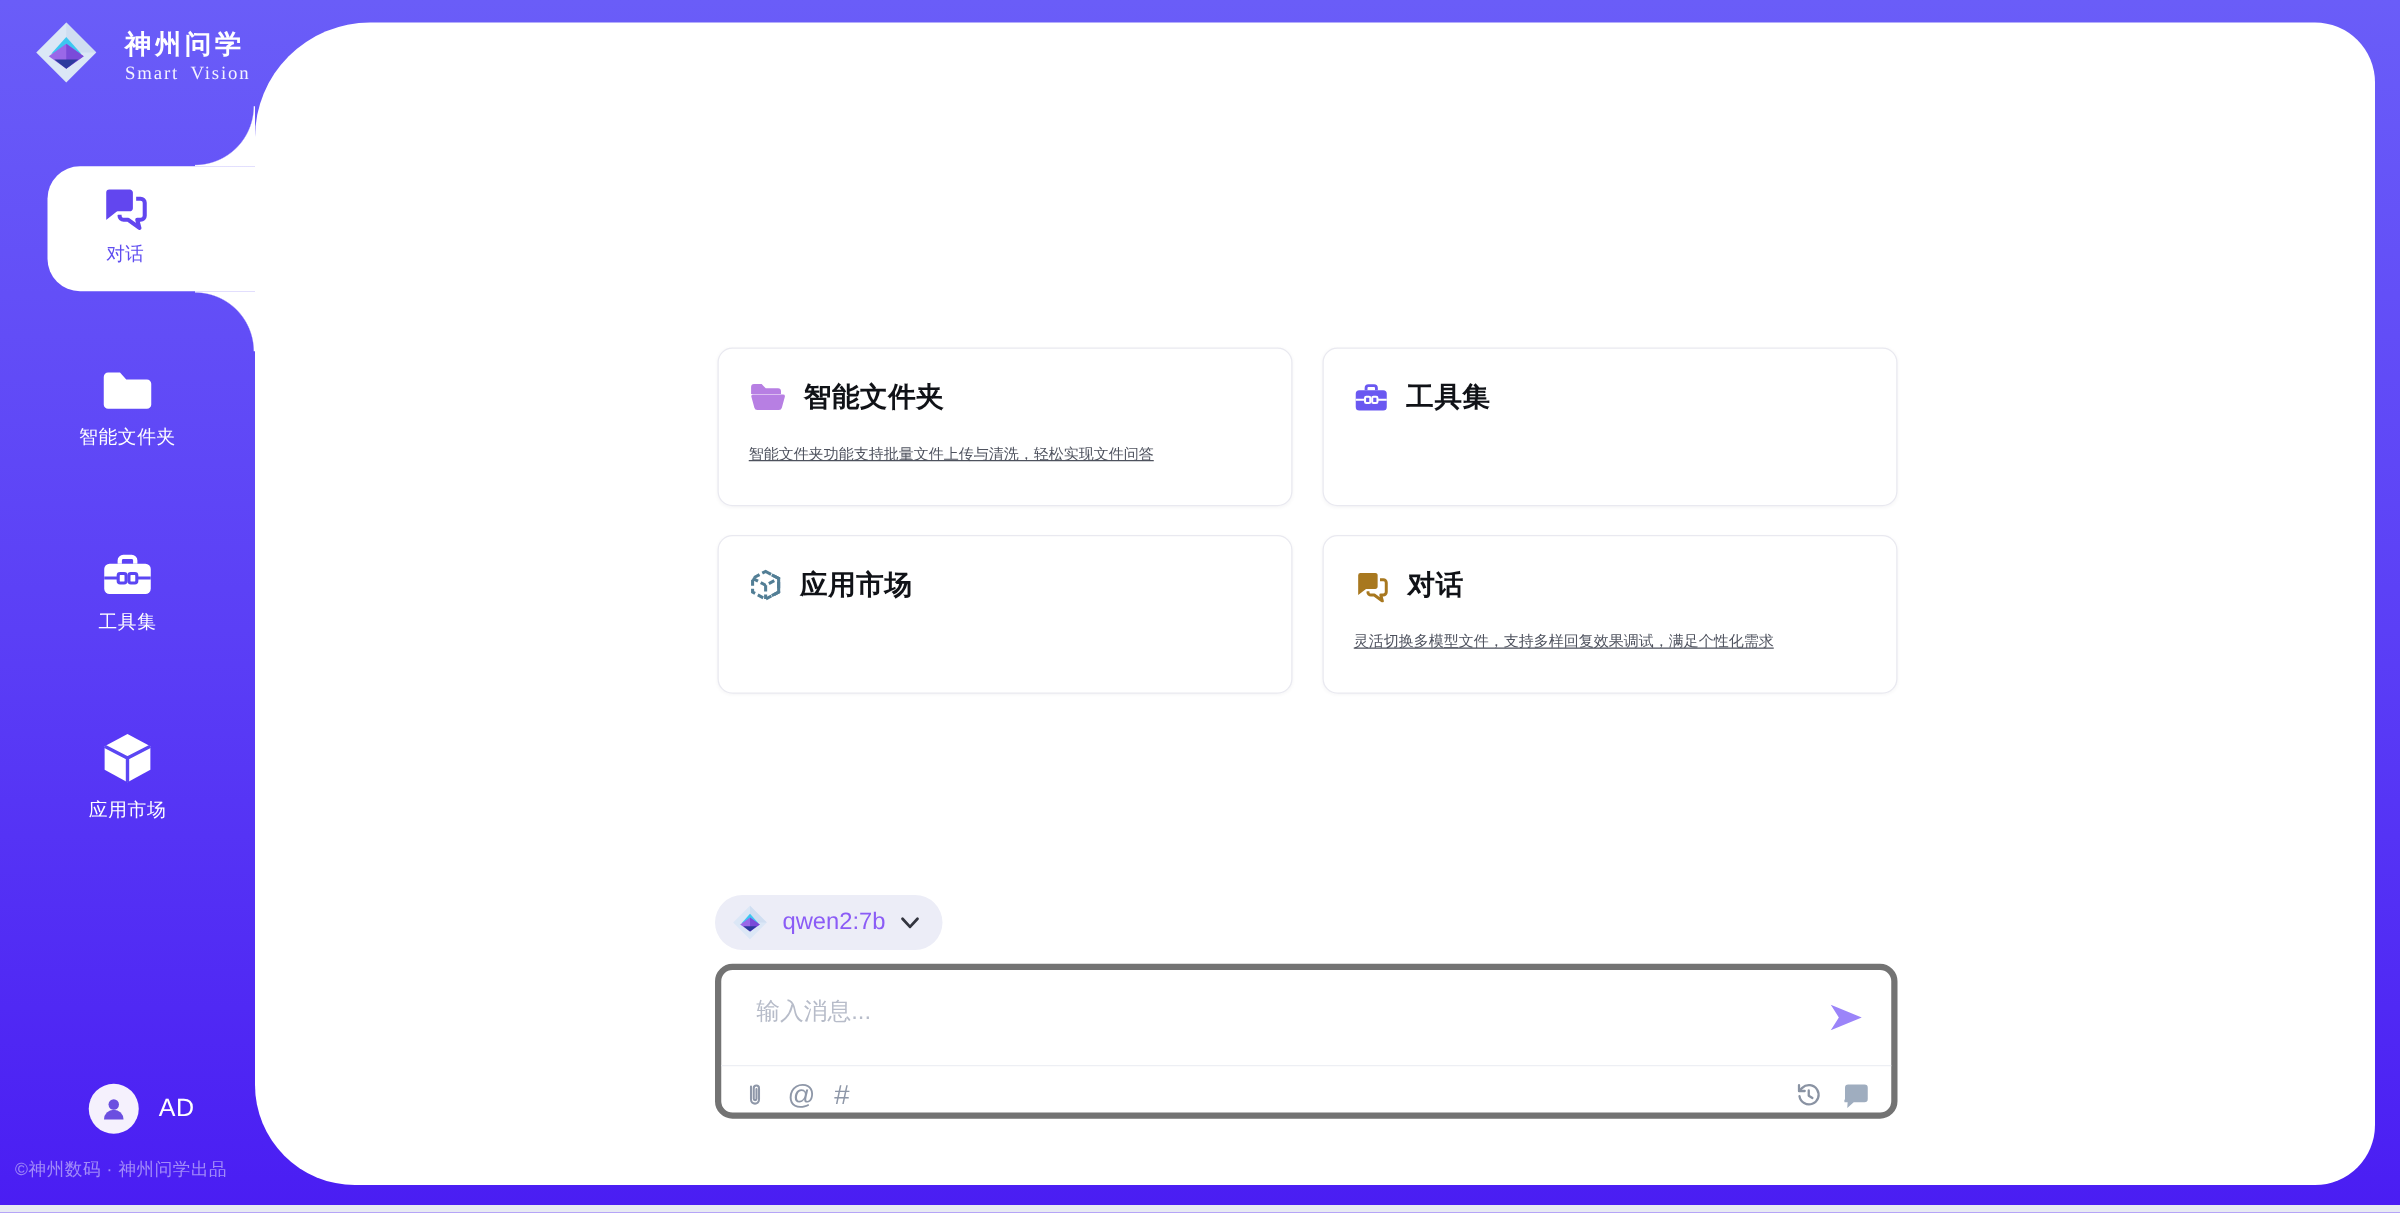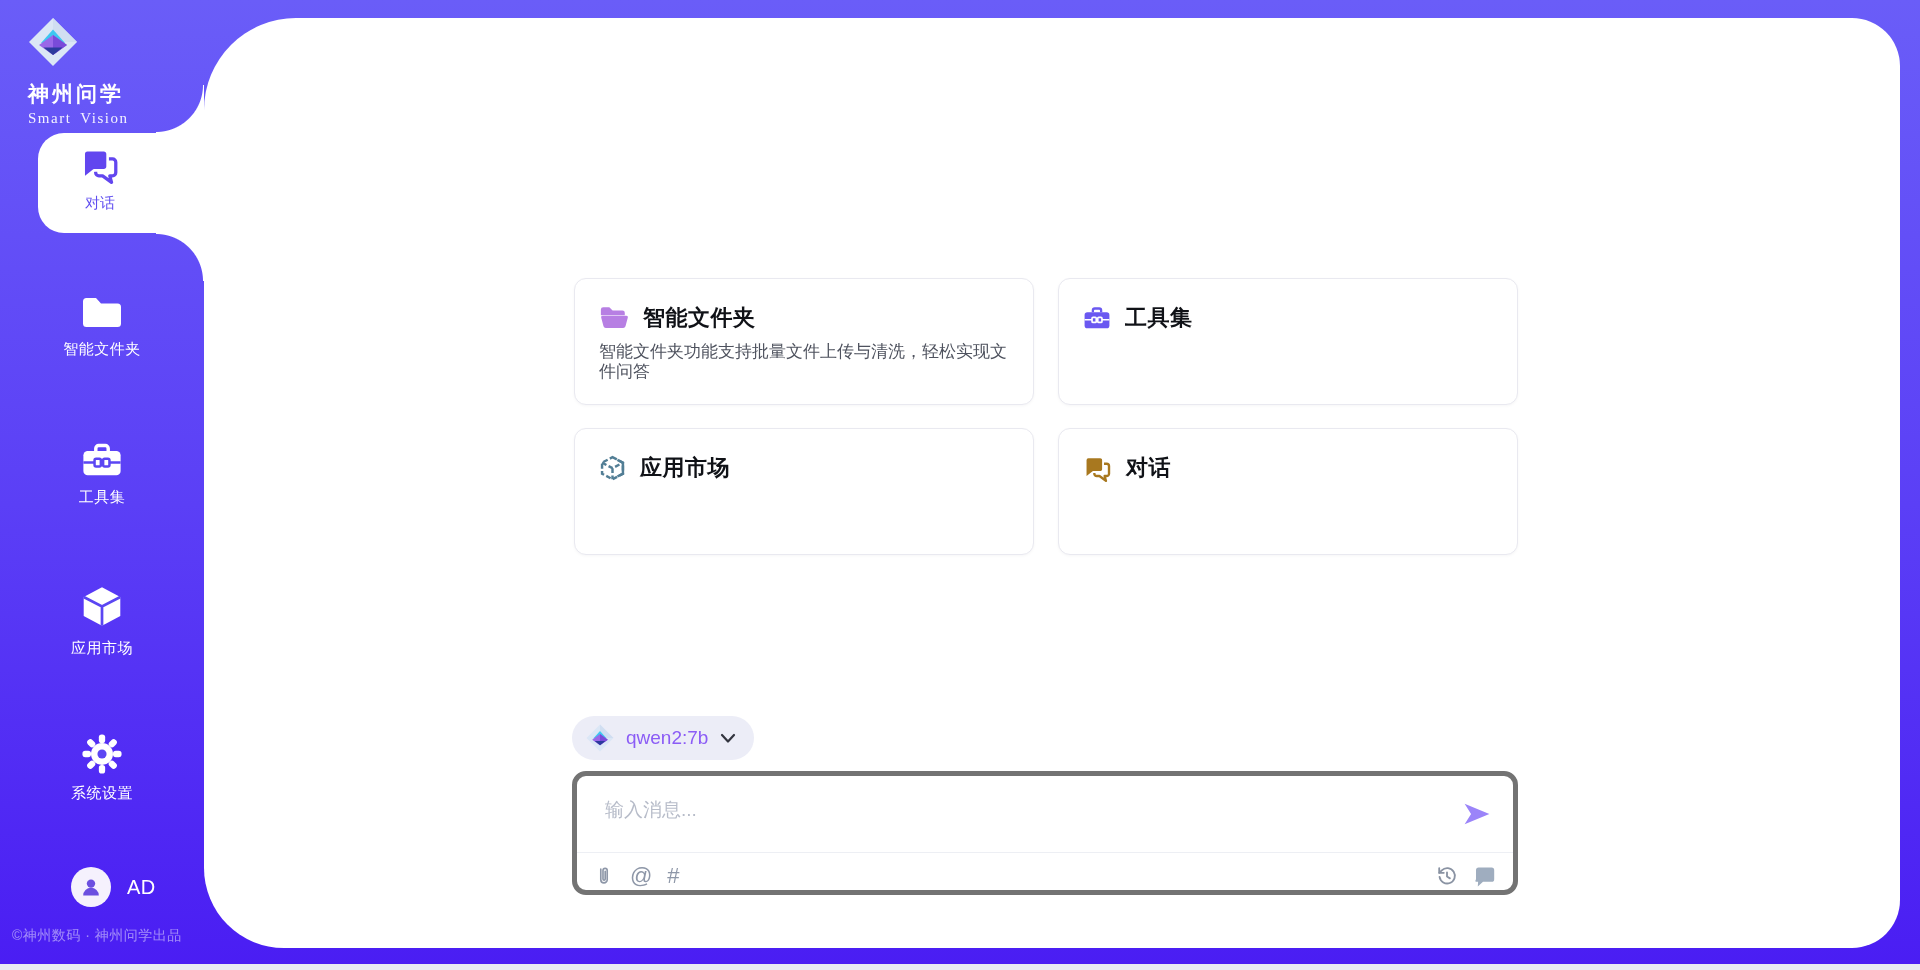--- a/index.html
+++ b/index.html
@@ -12,21 +12,21 @@
   .stage { position:absolute; inset:0; }
 
   
   .panel {
     position:absolute; left:204px; top:18px; width:1696px; height:930px;
     background:#ffffff; border-radius: 92px 48px 48px 80px;
   }
 
   
   .sidebar { position:absolute; left:0; top:0; width:204px; height:100%; }
-  .brand { position:absolute; left:28px; top:16px; display:flex; align-items:flex-start; gap:12px;flex-direction:column; }
+  .brand { position:absolute; left:28px; top:16px; display:flex; align-items:flex-end; gap:22px; }
   .brand-name { color:#fff; font-size:21px; font-weight:bold; letter-spacing:3px; white-space:nowrap; }
   .brand-sub { color:rgba(255,255,255,.92); font-size:15px; letter-spacing:1.5px; word-spacing:4px; margin-top:2px;font-family:Liberation Serif, serif; }
 
   .diamond { display:block; }
 
   
   .tab-active {
     position:absolute; left:38px; top:133px; width:166px; height:100px;
     background:#fff; border-radius:26px 0 0 26px; cursor:pointer;
   }
@@ -61,21 +61,21 @@
     display:grid; grid-template-columns:460px 460px; grid-template-rows:127px 127px;
     column-gap:24px; row-gap:23px;
   }
   .card {
     background:#fff; border:1px solid var(--border); border-radius:12px;
     padding:24px 24px 0 24px; cursor:pointer;
     box-shadow:0 1px 3px rgba(20,24,50,.04);
   }
   .card-head { display:flex; align-items:center; gap:14px; }
   .card-title { font-size:22px; font-weight:bold; color:var(--title); letter-spacing:.5px; }
-  .card-desc { margin-top:9px; font-size:17px; line-height:20px; color:var(--desc); }
+  .card-desc { margin-top:9px; font-size:12px; line-height:42px; color:var(--desc);text-decoration:underline; }
   .ci-folder  { color:var(--card_folder); }
   .ci-toolbox { color:var(--card_toolbox); }
   .ci-market  { color:var(--card_market); }
   .ci-chat    { color:var(--card_chat); }
 
   
   .model-pill {
     position:absolute; left:572px; top:716px; height:44px; padding:0 18px 0 14px;
     display:flex; align-items:center; gap:12px;
     background:var(--pill_bg); border:none; border-radius:22px; cursor:pointer;
@@ -169,39 +169,20 @@
     </div>
 
     <div class="nav-item" style="top:584px">
       <svg width="46" height="46" viewBox="0 0 44 44">
         <path d="M22 3 L39.5 12.5 V30.5 L22 40 L4.5 30.5 V12.5 Z" fill="#fff"></path>
         <path d="M4.5 12.5 L22 21.5 L39.5 12.5 M22 21.5 V40" fill="none" stroke="#5b46f3" stroke-width="2.6"></path>
       </svg>
       <div class="nav-label">应用市场</div>
     </div>
 
-    <div class="nav-item" style="top:733px">
-      <svg width="42" height="42" viewBox="0 0 44 44">
-        <g fill="#fff">
-          <circle cx="22" cy="22" r="11.5"></circle>
-          <g>
-            <rect x="18.7" y="1.5" width="6.6" height="9" rx="3" transform="rotate(0 22 22)"></rect>
-            <rect x="18.7" y="1.5" width="6.6" height="9" rx="3" transform="rotate(45 22 22)"></rect>
-            <rect x="18.7" y="1.5" width="6.6" height="9" rx="3" transform="rotate(90 22 22)"></rect>
-            <rect x="18.7" y="1.5" width="6.6" height="9" rx="3" transform="rotate(135 22 22)"></rect>
-            <rect x="18.7" y="1.5" width="6.6" height="9" rx="3" transform="rotate(180 22 22)"></rect>
-            <rect x="18.7" y="1.5" width="6.6" height="9" rx="3" transform="rotate(225 22 22)"></rect>
-            <rect x="18.7" y="1.5" width="6.6" height="9" rx="3" transform="rotate(270 22 22)"></rect>
-            <rect x="18.7" y="1.5" width="6.6" height="9" rx="3" transform="rotate(315 22 22)"></rect>
-          </g>
-        </g>
-        <circle cx="22" cy="22" r="4.8" fill="#5b46f3"></circle>
-      </svg>
-      <div class="nav-label">系统设置</div>
-    </div>
 
     <div class="user">
       <div class="avatar">
         <svg width="24" height="24" viewBox="0 0 24 24">
           <circle cx="12" cy="8.6" r="4.2" fill="#6b4fe0"></circle>
           <path d="M4.2 20.5 a7.8 7.8 0 0 1 15.6 0 z" fill="#6b4fe0"></path>
         </svg>
       </div>
       <span class="user-name">AD</span>
     </div>
@@ -245,20 +226,21 @@
       </div>
     </div>
 
     <div class="card">
       <div class="card-head">
         <svg class="ci-chat" width="29" height="27" viewBox="0 0 36 34">
             <use href="#chat-bubbles"></use>
           </svg>
         <div class="card-title">对话</div>
       </div>
+      <p class="card-desc">灵活切换多模型文件，支持多样回复效果调试，满足个性化需求</p>
     </div>
   </div>
 
   <button class="model-pill">
     <svg class="diamond" width="28" height="28" viewBox="0 0 100 100">
         <use href="#logo-diamond"></use>
       </svg>
     <span class="model-name">qwen2:7b</span>
     <svg width="16" height="12" viewBox="0 0 16 12">
       <polyline points="2,3 8,9.5 14,3" fill="none" stroke="#33353f" stroke-width="2.2" stroke-linecap="round" stroke-linejoin="round"></polyline>

